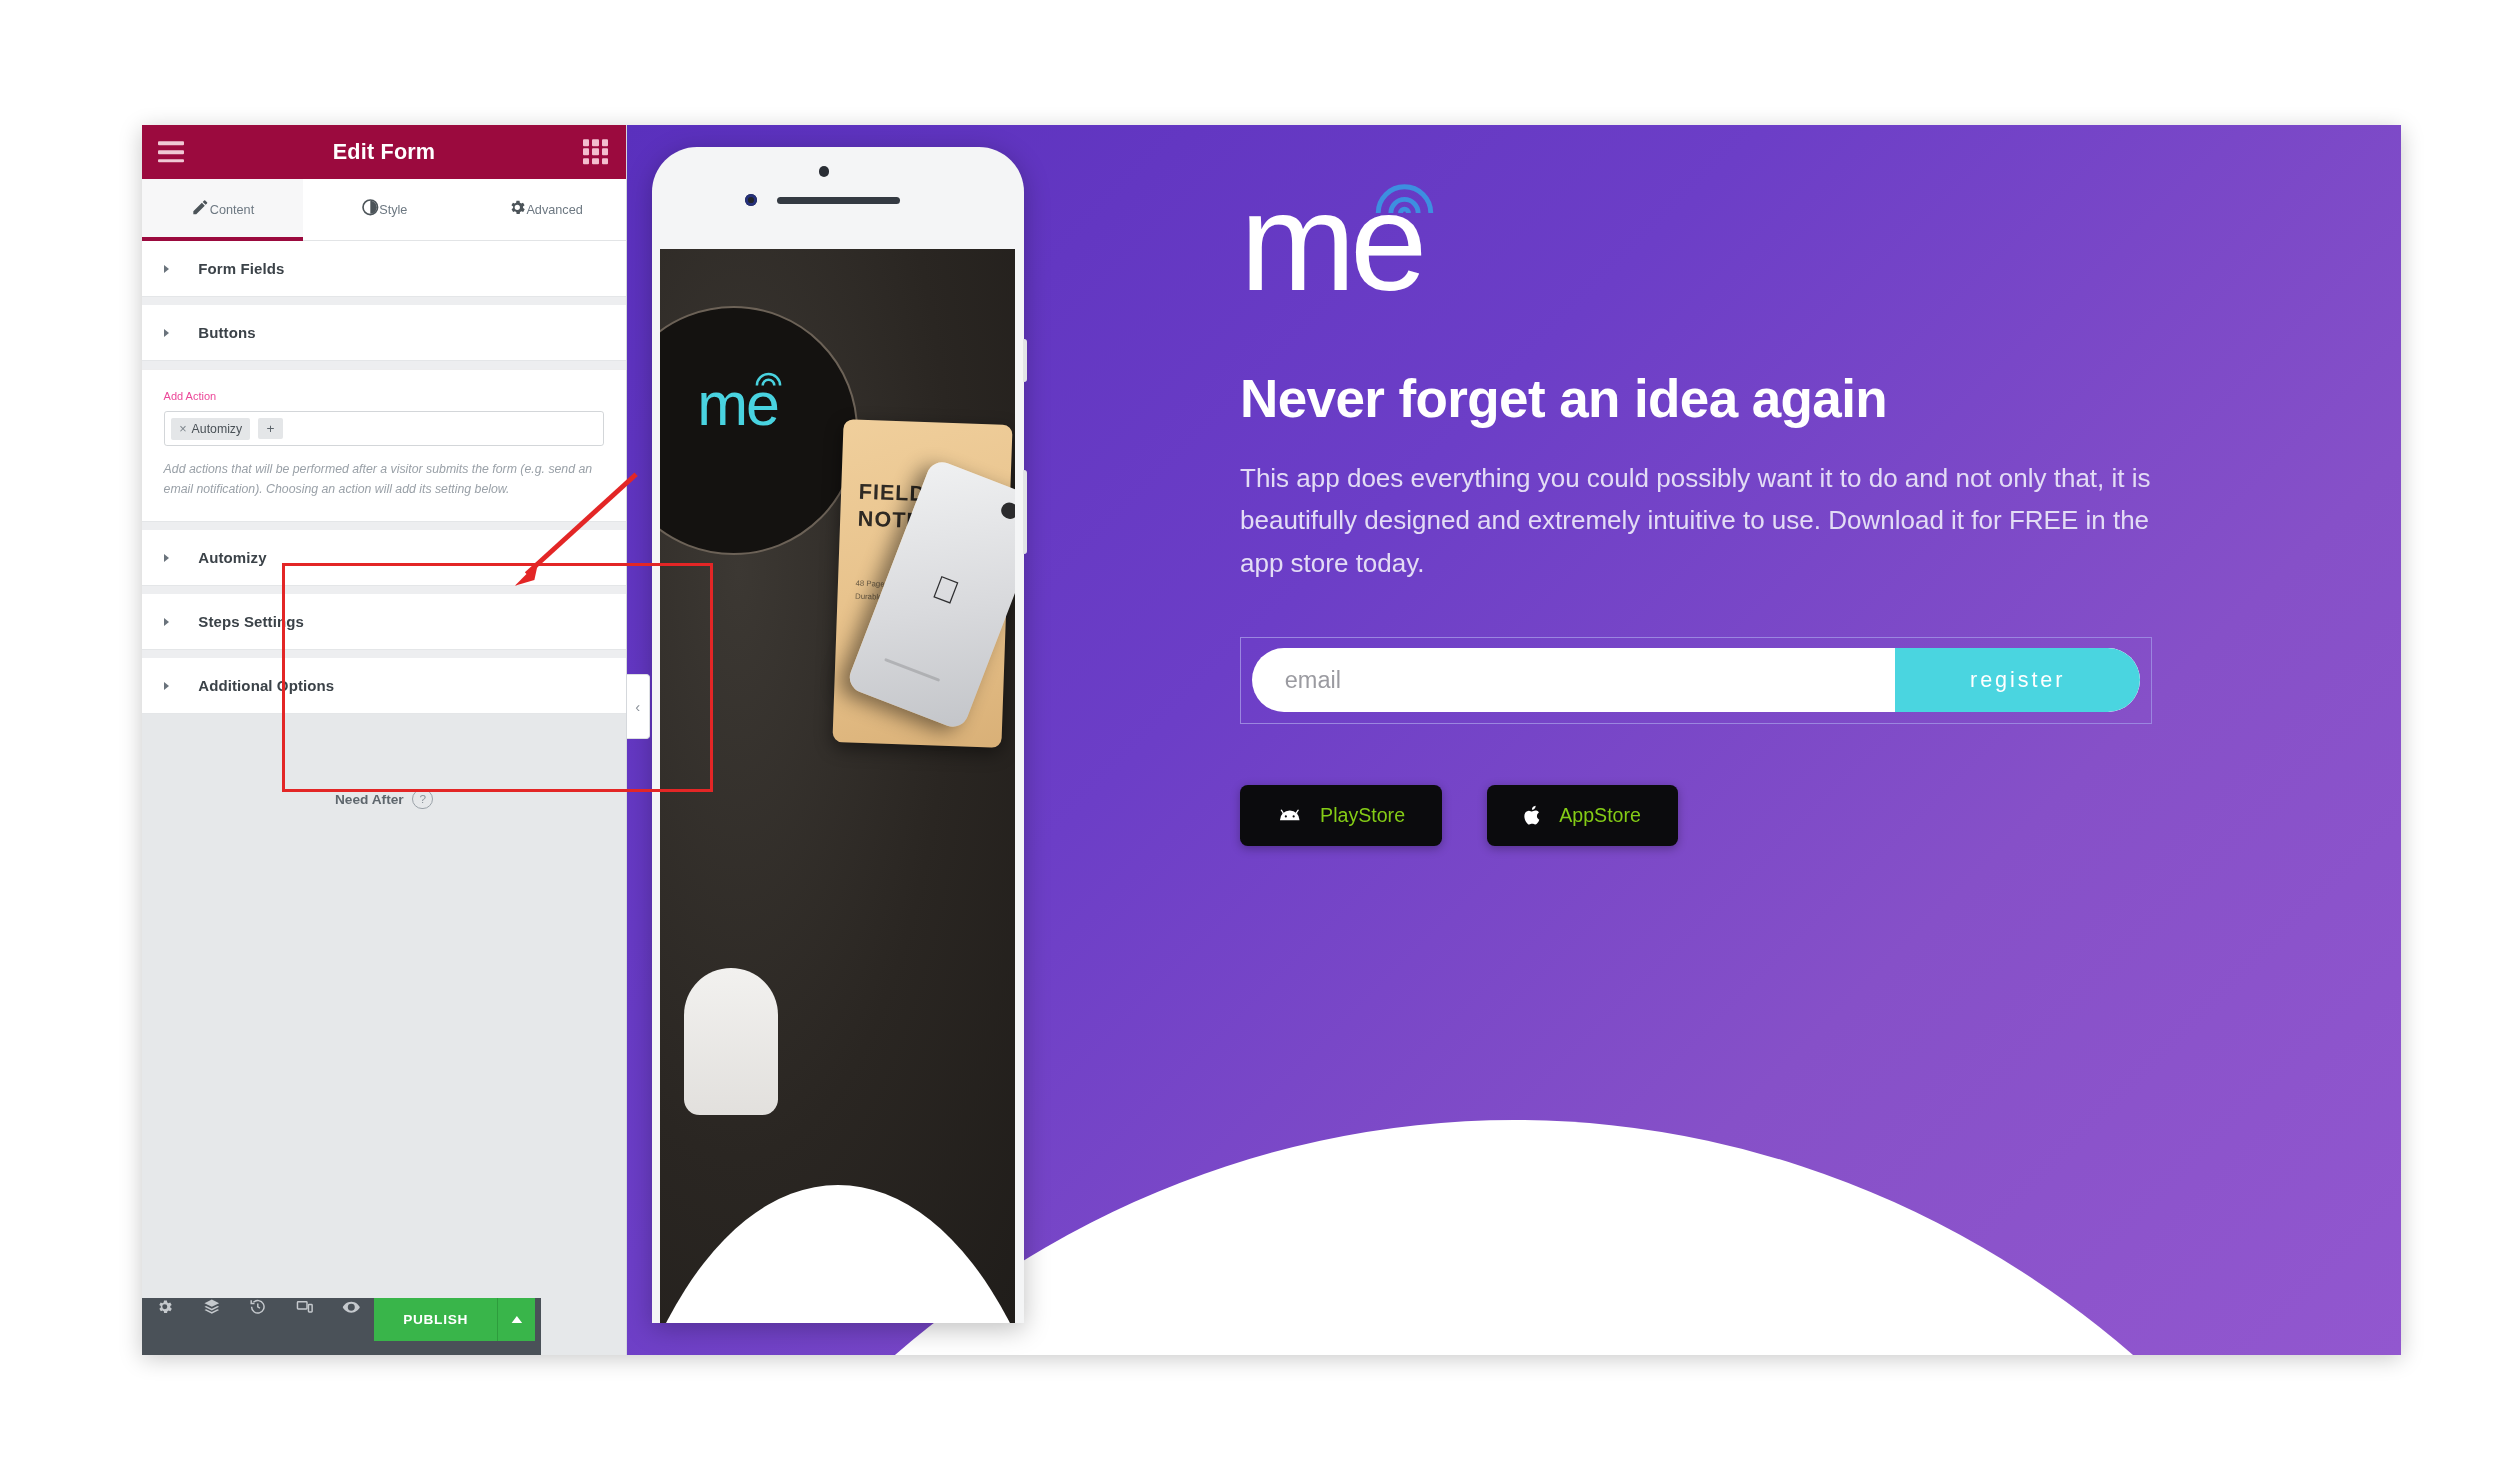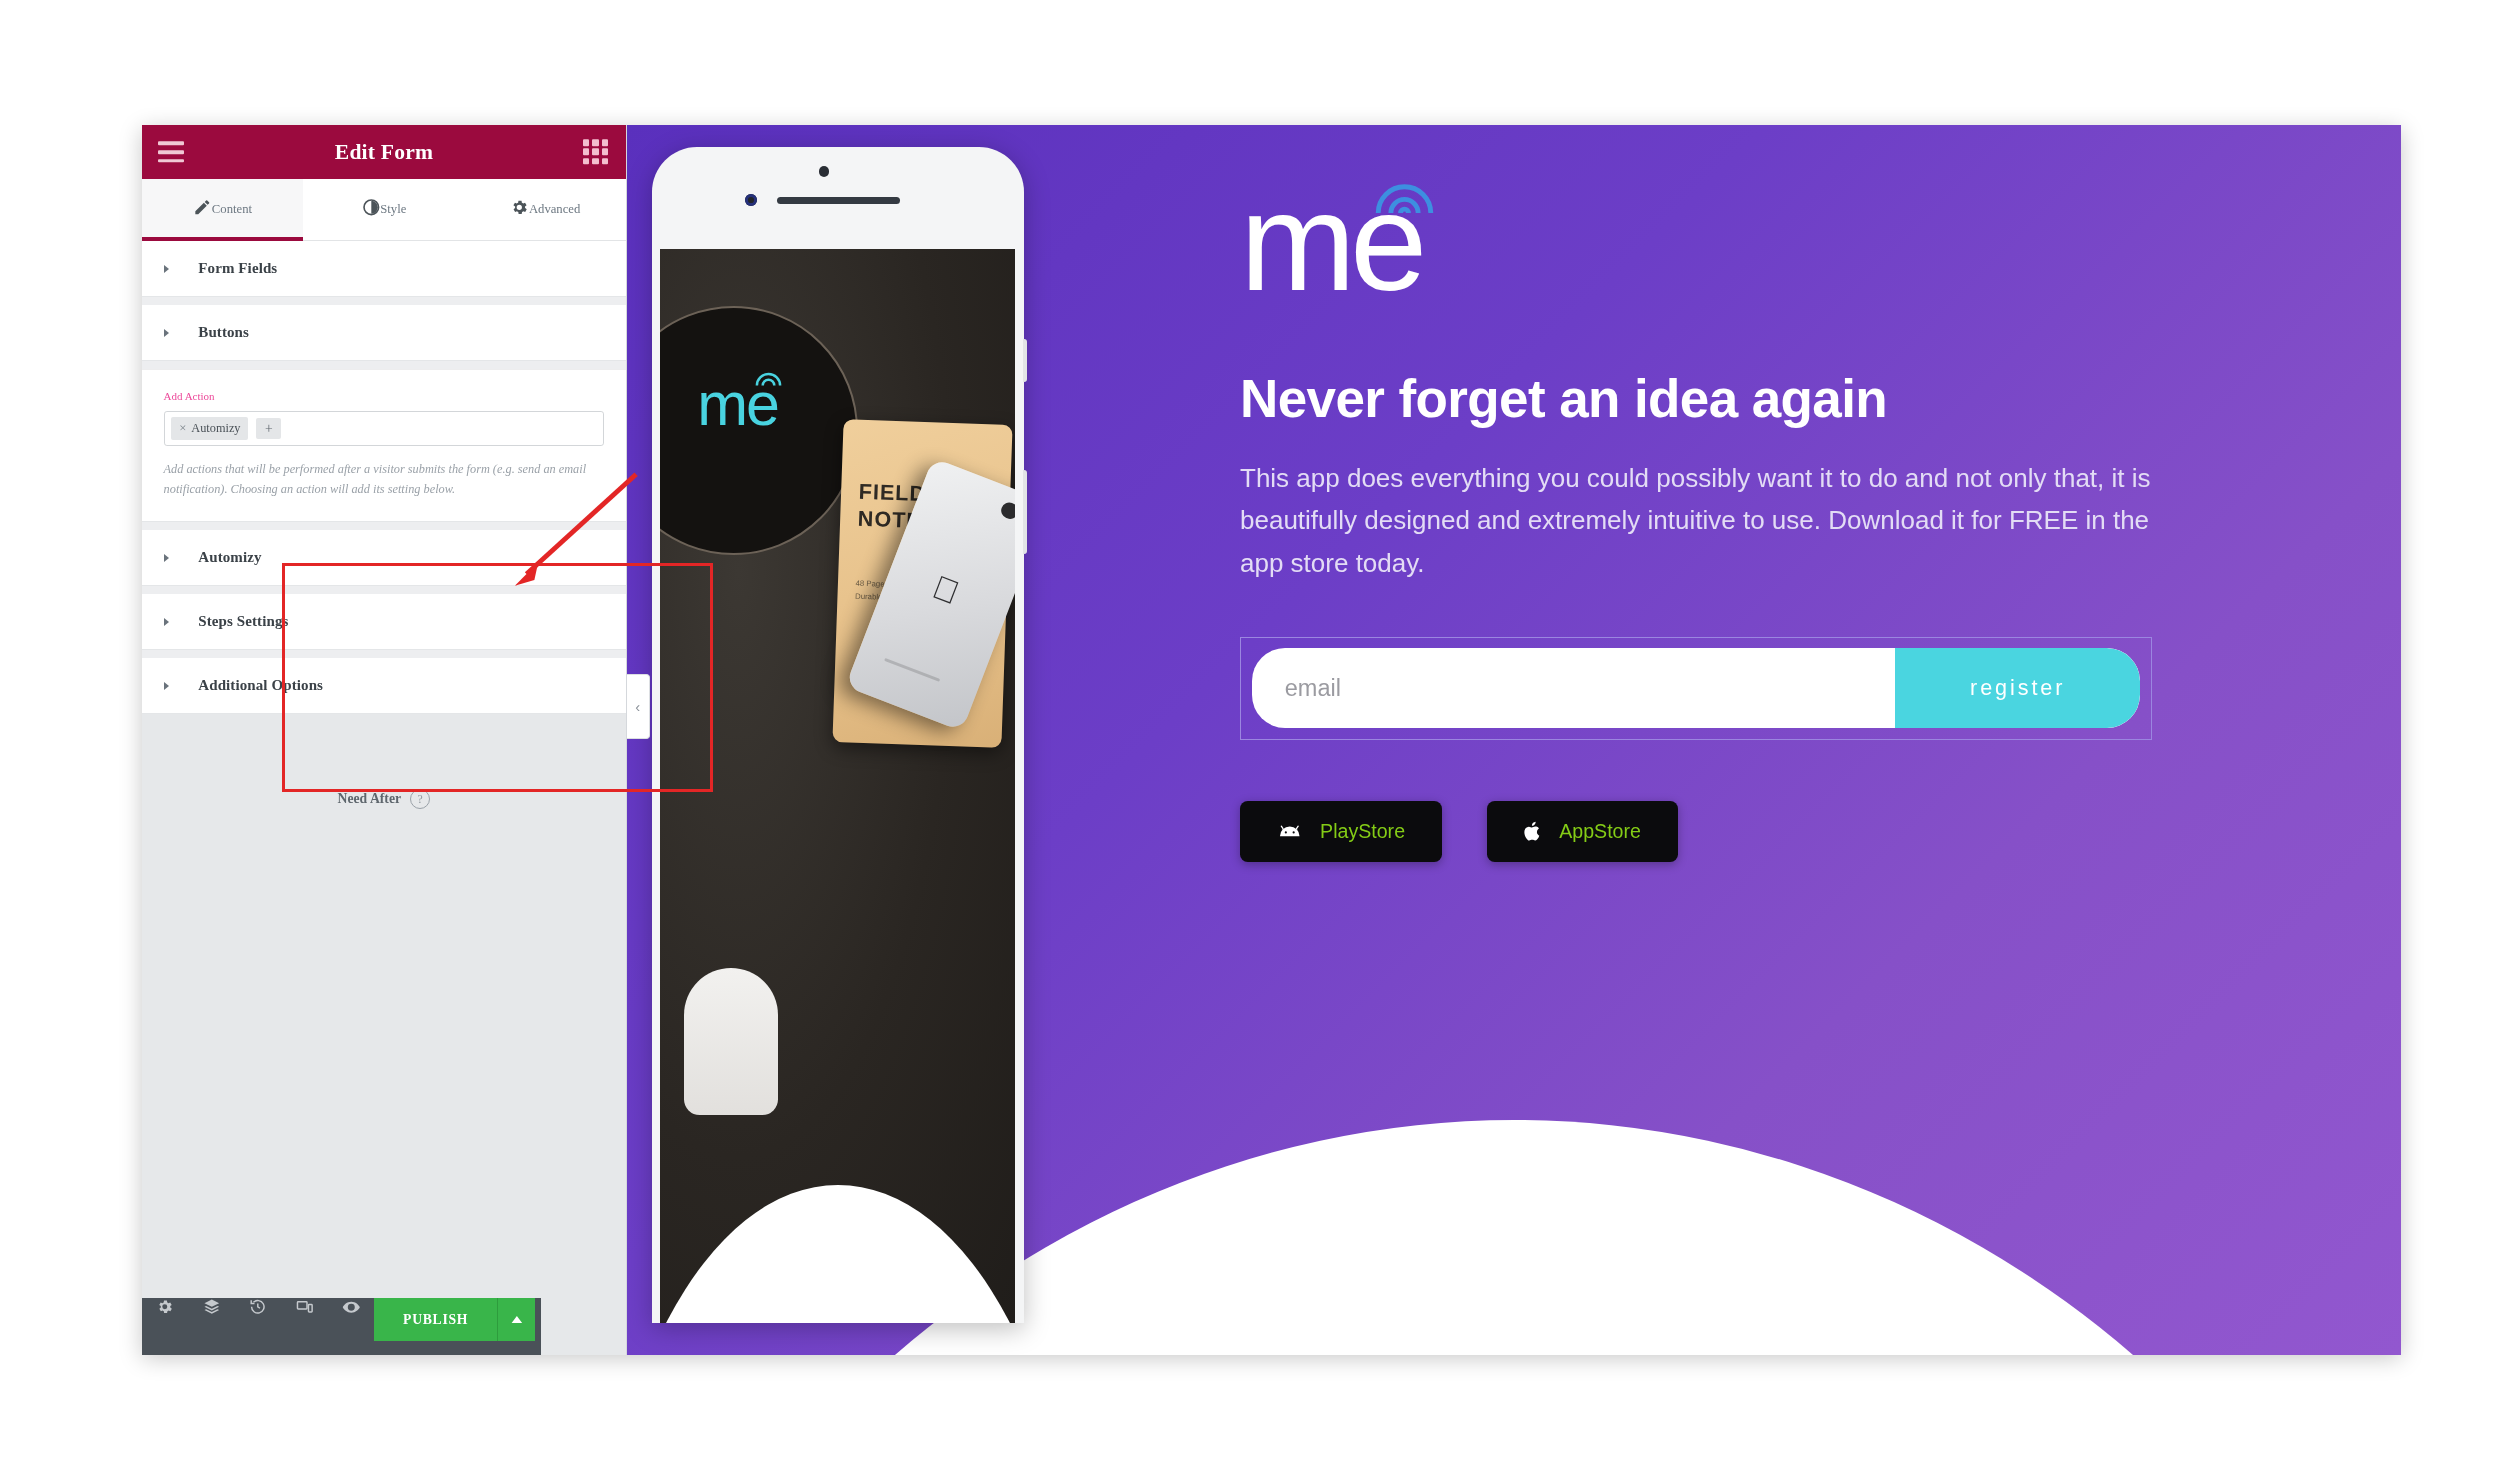--- a/index.html
+++ b/index.html
@@ -33,21 +33,20 @@
 
   
   #panel {
     position: absolute;
     left: 0; top: 0;
     width: 485px;
     height: 1230px;
     background: #f1f2f3;
     border-right: 1px solid #d5d8dc;
     box-sizing: border-box;
-    font-family: Liberation Serif, serif;
   }
 
   #panel-header {
     position: relative;
     height: 54px;
     background: #9b0a3e;
     display: flex;
     align-items: center;
     justify-content: center;
   }
@@ -539,21 +538,21 @@
   #form-wrap {
     margin-top: 53px;
     width: 912px;
     border: 1px solid #9b86e0;
     padding: 10.8px;
     box-sizing: border-box;
     cursor: pointer;
   }
   #form-row {
     display: flex;
-    height: 80px;
+    height: 64px;
     border-radius: 33px;
     overflow: hidden;
     background: #ffffff;
   }
   #email-input {
     flex: 1;
     border: none;
     outline: none;
     background: transparent;
     font-size: 23.5px;

